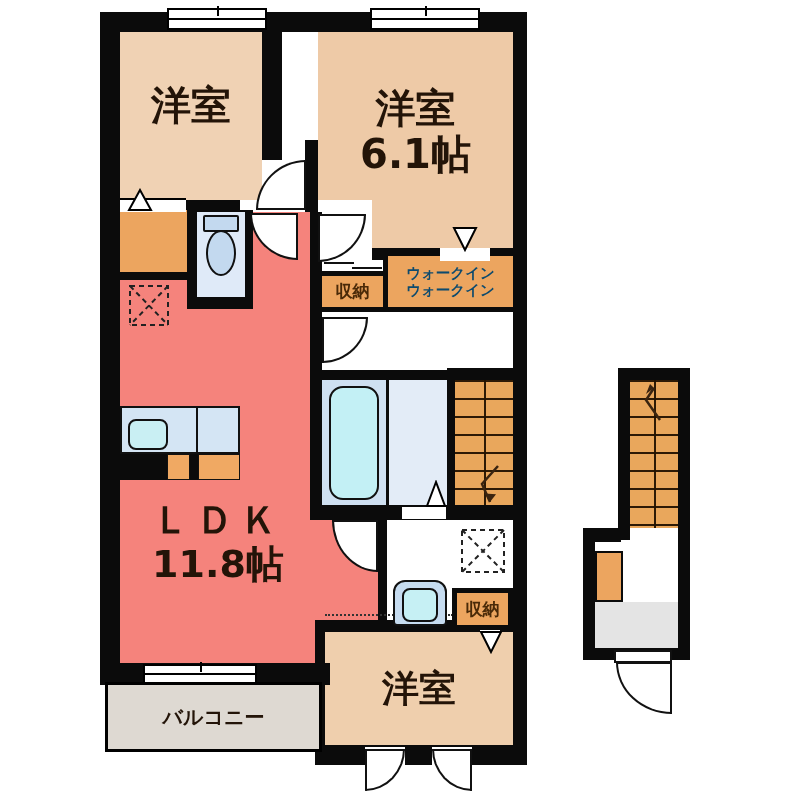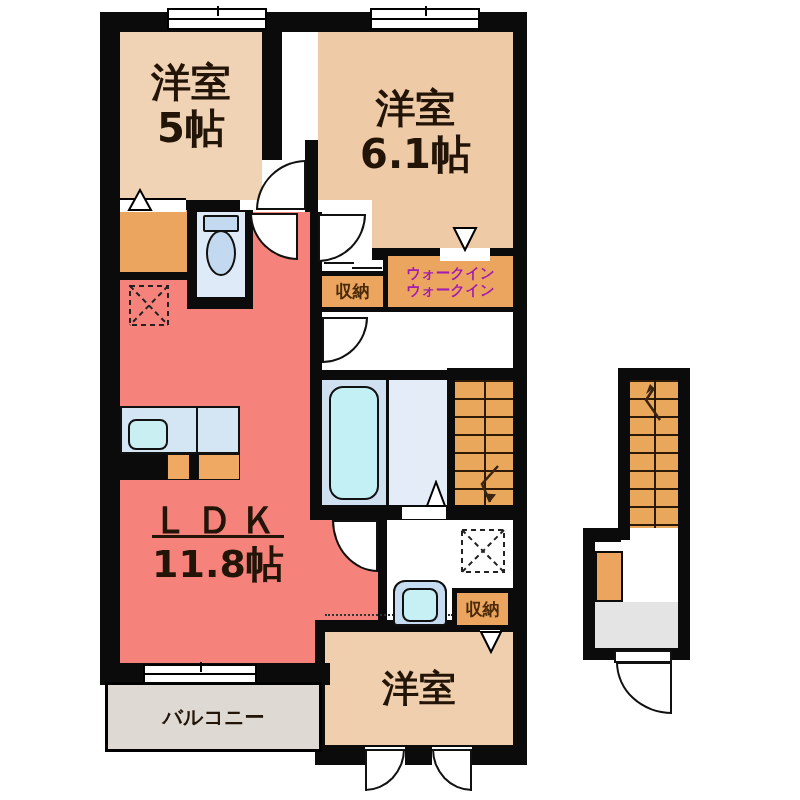--- a/index.html
+++ b/index.html
@@ -69,21 +69,21 @@
   <div class="abs wall" style="left:315px;top:630px;width:10px;height:117px;"></div>
   <div class="abs wall" style="left:100px;top:663px;width:230px;height:22px;"></div>
   <div class="abs" style="left:325px;top:614px;width:128px;height:0;border-top:2px dotted #333;"></div>
 
   <div class="abs obox" style="left:115px;top:205px;width:77px;height:72px;"></div>
 
   <div class="abs obox" style="left:317px;top:271px;width:71px;height:41px;"></div>
   <div class="abs small-lbl" style="left:322px;top:276px;width:61px;height:31px;font-size:17px;color:#4a2a08;">収納</div>
 
   <div class="abs obox" style="left:383px;top:251px;width:135px;height:61px;"></div>
-  <div class="abs lbl" style="left:388px;top:256px;width:125px;height:51px;font-size:14.5px;color:#a21caf;">
+  <div class="abs lbl" style="left:388px;top:256px;width:125px;height:51px;font-size:14.5px;color:#0c4a6e;">
     <div>ウォークイン</div>
     <div>ウォークイン</div>
   </div>
 
   <div class="abs obox" style="left:452px;top:588px;width:61px;height:42px;"></div>
   <div class="abs small-lbl" style="left:457px;top:593px;width:51px;height:32px;font-size:17px;color:#4a2a08;">収納</div>
 
   <div class="abs" style="left:324px;top:262px;width:30px;height:2px;background:#111;"></div>
   <div class="abs" style="left:352px;top:267px;width:30px;height:2px;background:#111;"></div>
 
@@ -157,28 +157,27 @@
   <div class="abs door" style="left:365px;top:749px;width:40px;height:42px;border-radius:0 0 100% 0;"></div>
   <div class="abs door" style="left:432px;top:749px;width:40px;height:42px;border-radius:0 0 0 100%;"></div>
 
   <div class="abs" style="left:105px;top:682px;width:217px;height:70px;background:#ded9d2;border:3px solid #000;"></div>
   <div class="abs lbl" style="left:110px;top:692px;width:207px;height:50px;font-size:20px;">
     <div>バルコニー</div>
   </div>
 
   <div class="abs lbl" style="left:120px;top:40px;width:142px;height:130px;font-size:40px;">
     <div>洋室</div>
-    <div>5帖</div>
   </div>
   <div class="abs lbl" style="left:318px;top:66px;width:195px;height:130px;font-size:40px;">
     <div>洋室</div>
     <div>6.1帖</div>
   </div>
   <div class="abs lbl" style="left:118px;top:488px;width:200px;height:110px;font-size:38px;">
-    <div style="letter-spacing:6px;text-decoration:underline;">ＬＤＫ</div>
+    <div style="letter-spacing:6px;">ＬＤＫ</div>
     <div>11.8帖</div>
   </div>
   <div class="abs lbl" style="left:325px;top:636px;width:188px;height:106px;font-size:37px;">
     <div>洋室</div>
   </div>
 
   <div class="abs stairs" style="left:630px;top:380px;width:48px;height:148px;">
     <div class="mid"></div>
   </div>
   <svg class="abs" style="left:632px;top:382px;" width="40" height="42" viewBox="0 0 40 42">

